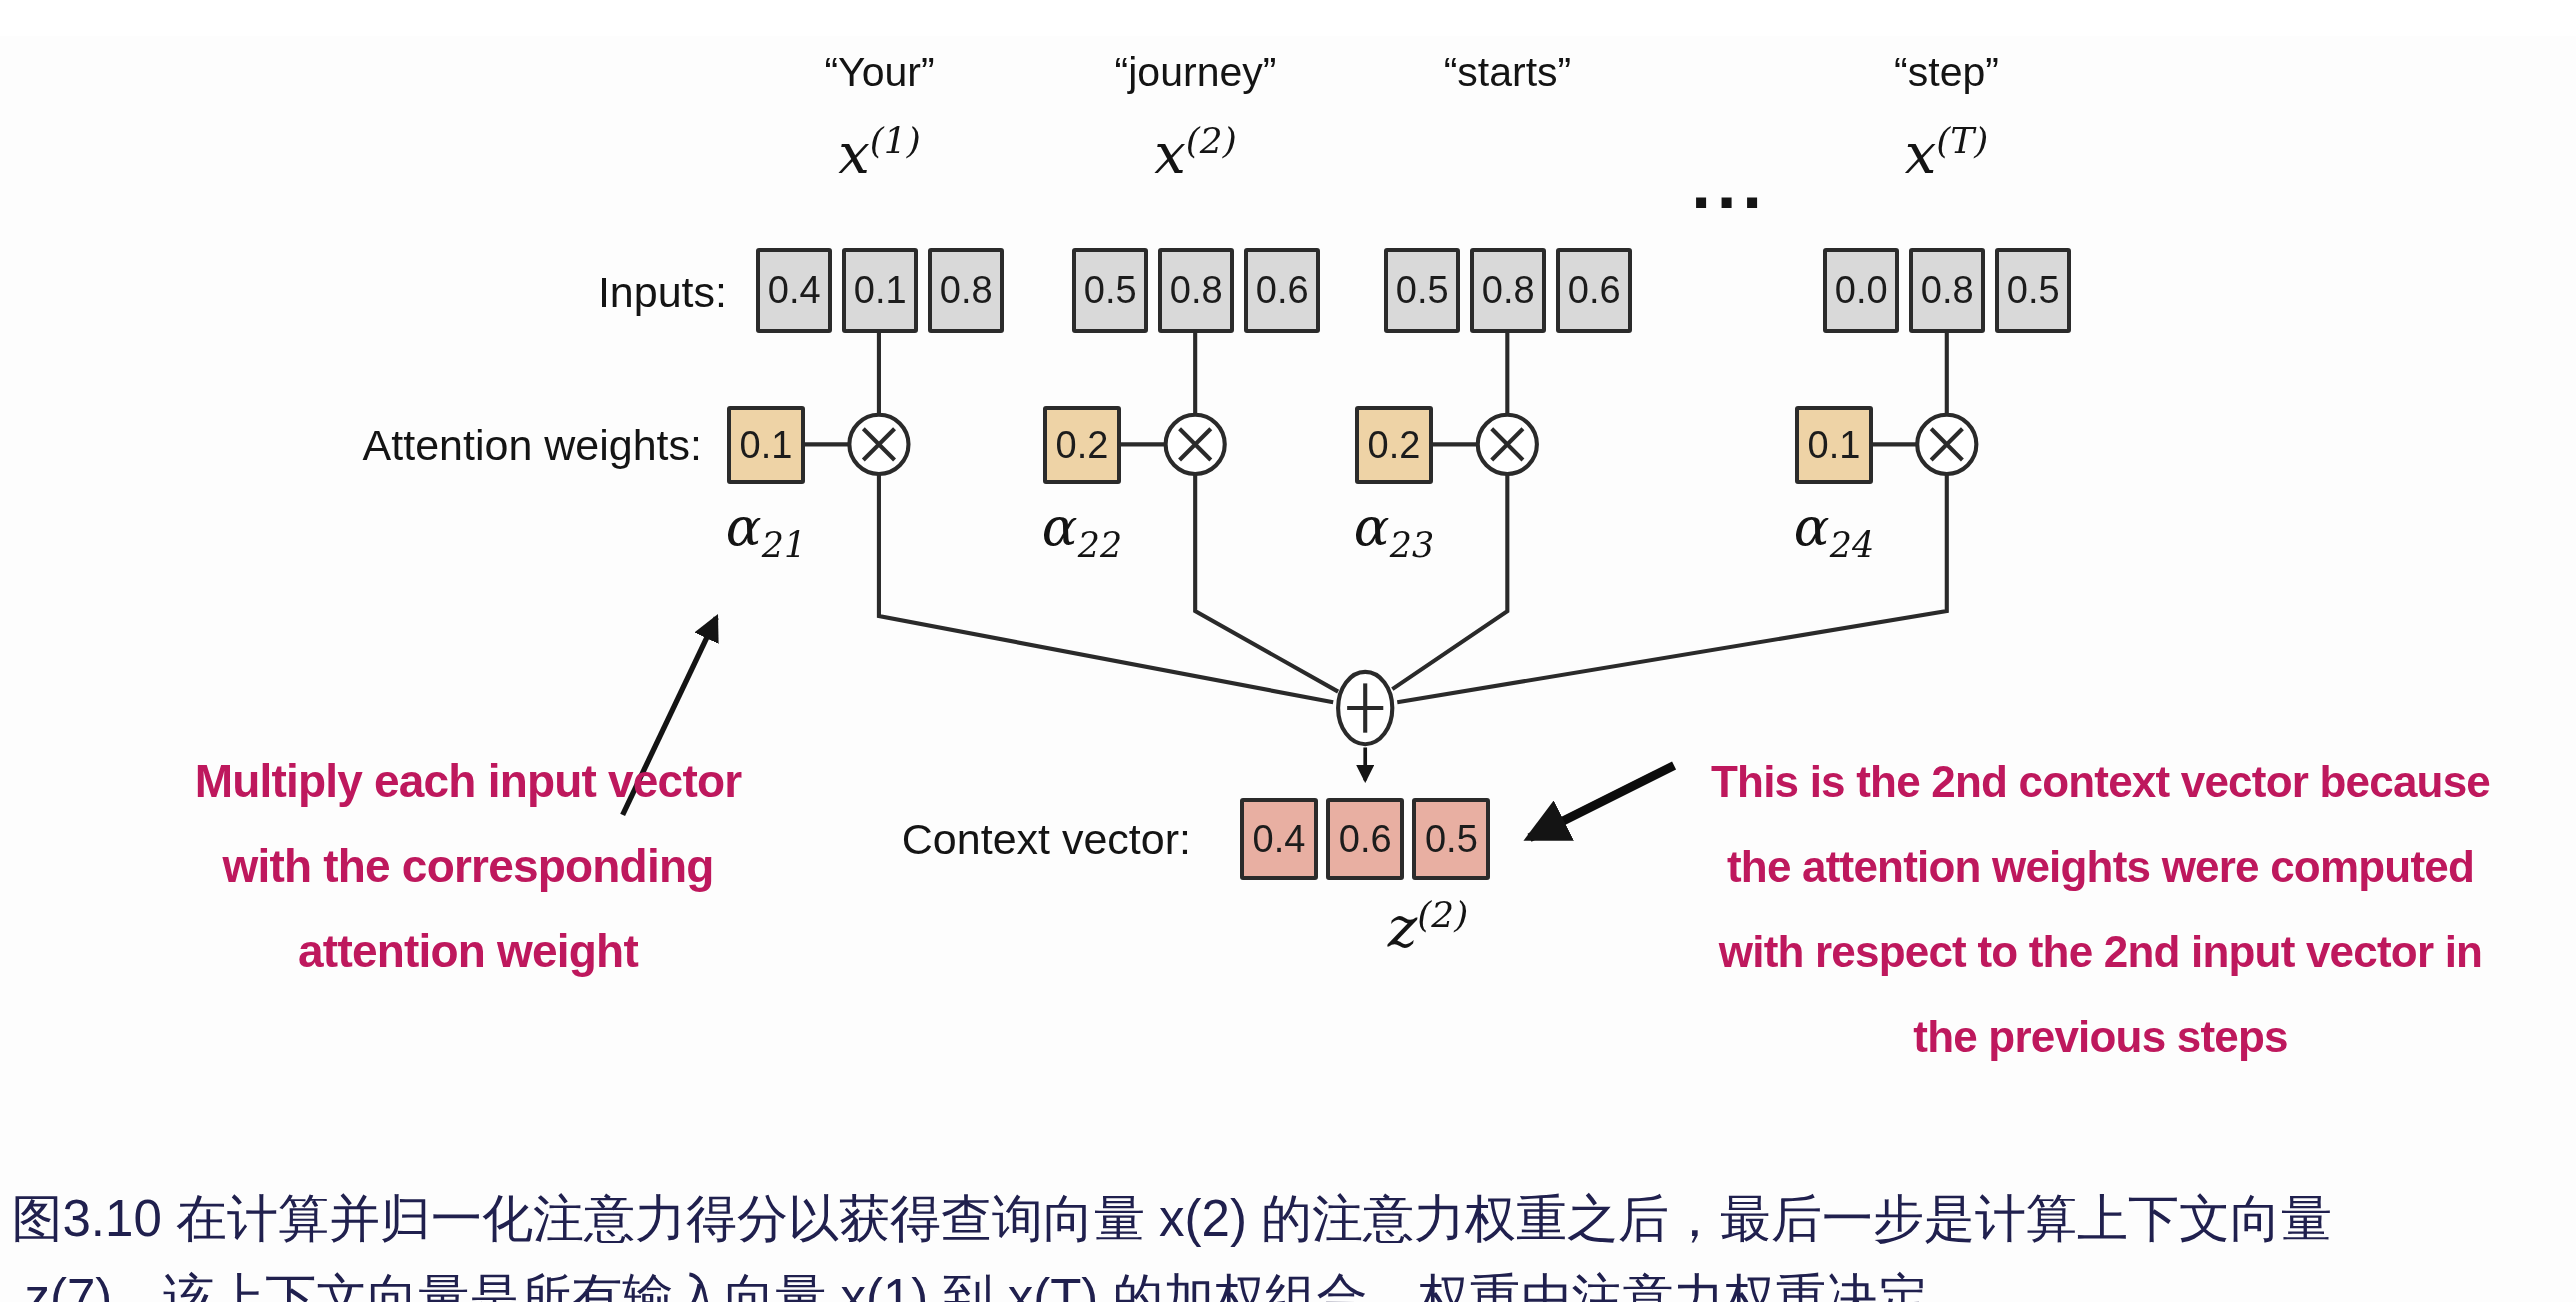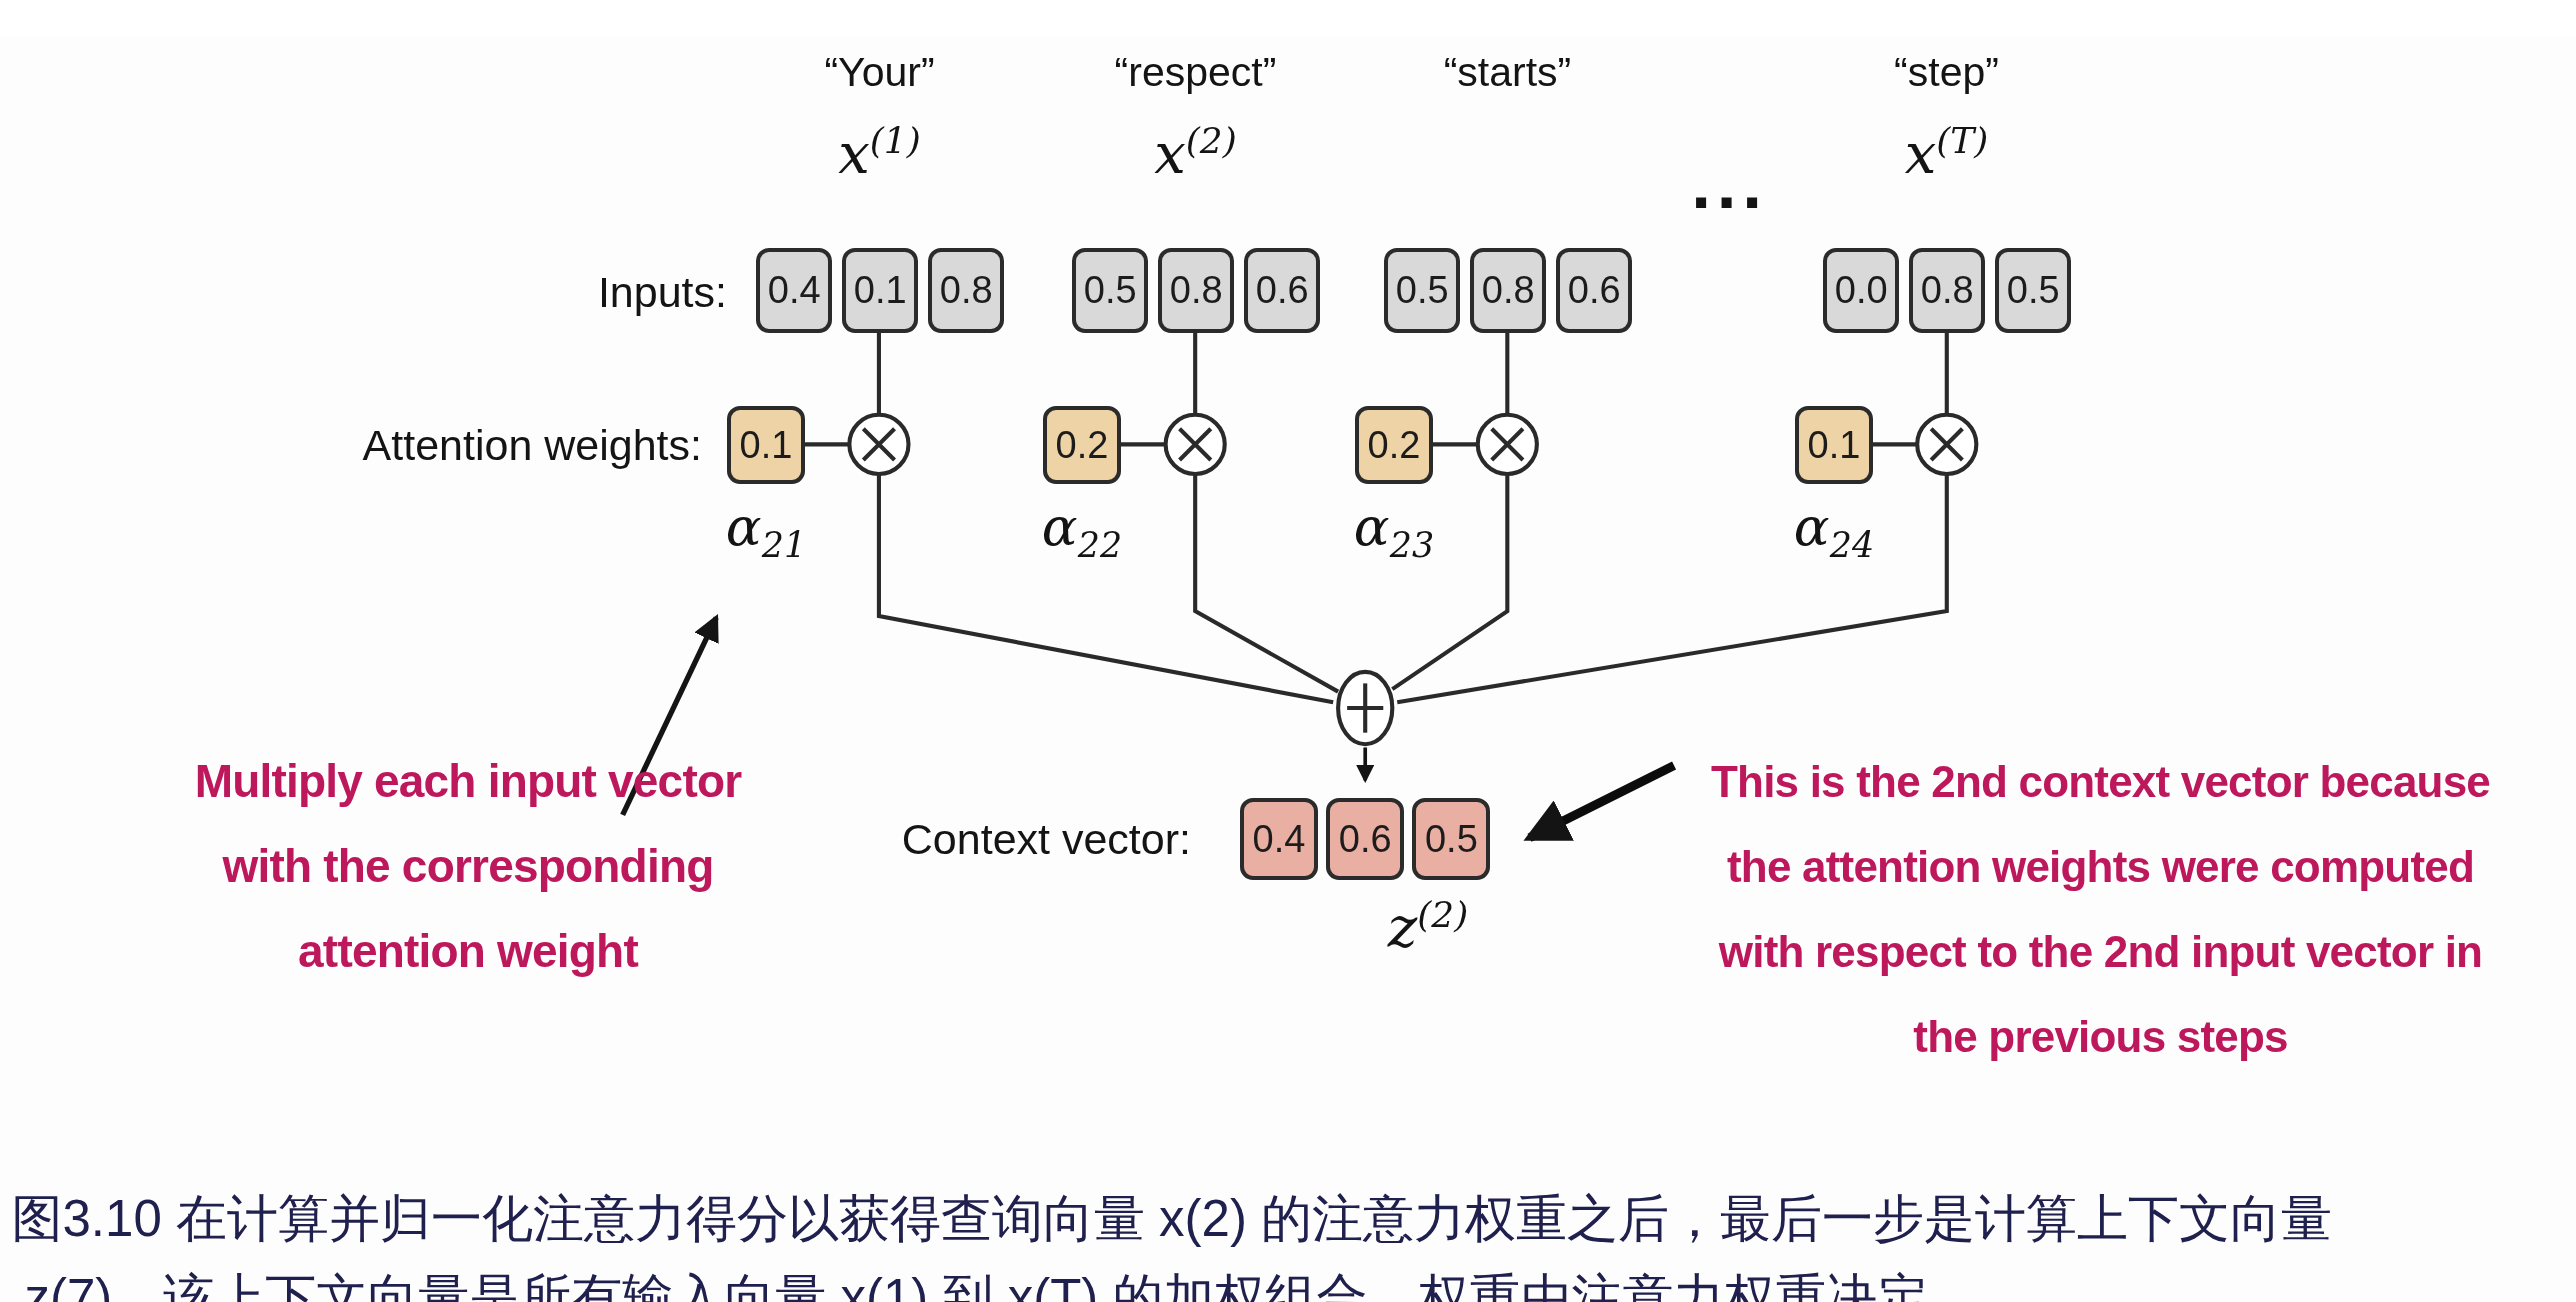--- a/index.html
+++ b/index.html
@@ -6,21 +6,21 @@
   .stage{position:relative;width:2576px;height:1303px;background:#fdfdfd;overflow:hidden;
          font-family:"Liberation Sans",sans-serif;color:#111;margin-top:36px;}
   .wires{position:absolute;left:0;top:0;width:2576px;height:1303px;}
 
   .token-col{position:absolute;top:0;width:263px;height:312px;}
   .word{position:absolute;top:13px;left:0;width:100%;text-align:center;font-size:41px;color:#141414;}
   .xvar{position:absolute;top:84px;left:0;width:100%;text-align:center;
         font-family:"DejaVu Serif",serif;font-style:italic;font-size:56px;color:#141414;}
   .xvar sup{font-size:36px;}
   .vec{position:absolute;top:212px;left:8.2px;display:flex;gap:10px;}
-  .cell{box-sizing:border-box;border:4.1px solid #2b2b2b;border-radius:13px;width:76px;height:85px;
+  .cell{box-sizing:border-box;border:4.1px solid #2b2b2b;border-radius:3px;width:76px;height:85px;
         display:flex;align-items:center;justify-content:center;font-size:38px;color:#1c1c1c;background:#d9d9d9;}
   .cell-weight{width:78px;height:78px;background:#eed3a6;}
   .cell-ctx{width:78px;height:82px;background:#e8afa2;}
 
   .row-label{position:absolute;text-align:right;font-size:43px;color:#141414;line-height:46px;}
   .lbl-inputs{left:431px;top:232px;width:296px;line-height:49px;}
   .lbl-attn{left:230px;top:386px;width:472px;}
   .lbl-ctx{left:809px;top:780px;width:382px;}
 
   .wunit{position:absolute;top:370px;width:78px;}
@@ -96,21 +96,21 @@
     <div class="word">“Your”</div>
     <div class="xvar"><span>x</span><sup>(1)</sup></div>
     <div class="vec">
       <div class="cell">0.4</div>
       <div class="cell">0.1</div>
       <div class="cell">0.8</div>
     </div>
   </div>
 
   <div class="token-col" style="left:1064px">
-    <div class="word">“respect”</div>
+    <div class="word">“journey”</div>
     <div class="xvar"><span>x</span><sup>(2)</sup></div>
     <div class="vec">
       <div class="cell">0.5</div>
       <div class="cell">0.8</div>
       <div class="cell">0.6</div>
     </div>
   </div>
 
   <div class="token-col" style="left:1376px">
     <div class="word">“starts”</div>

